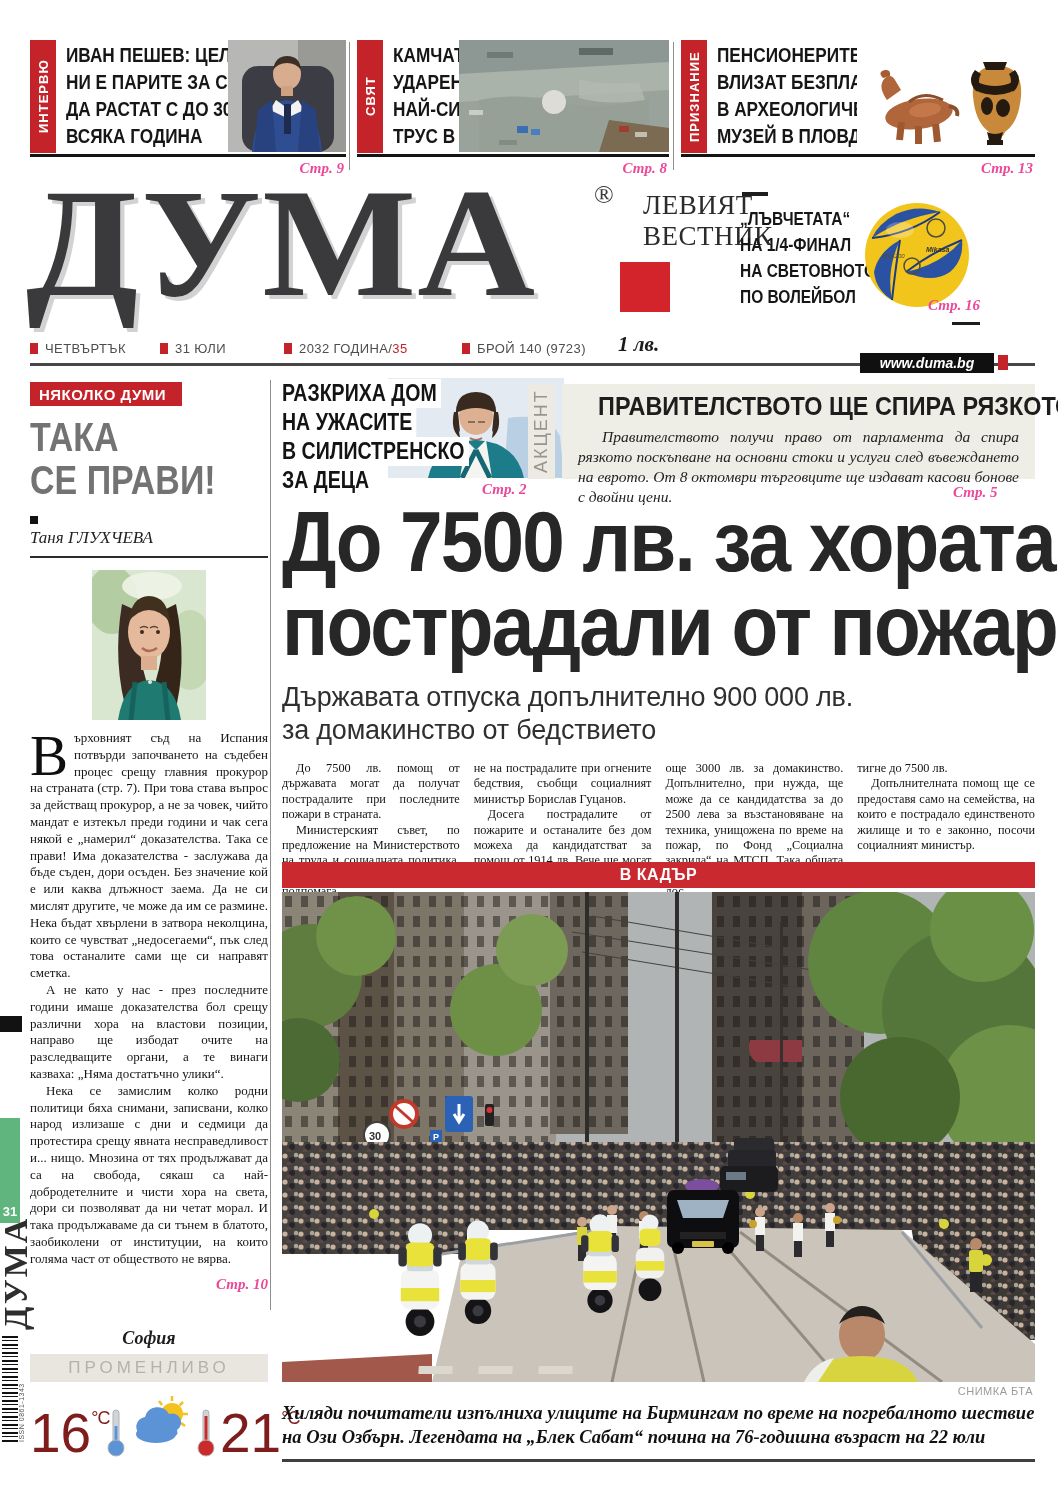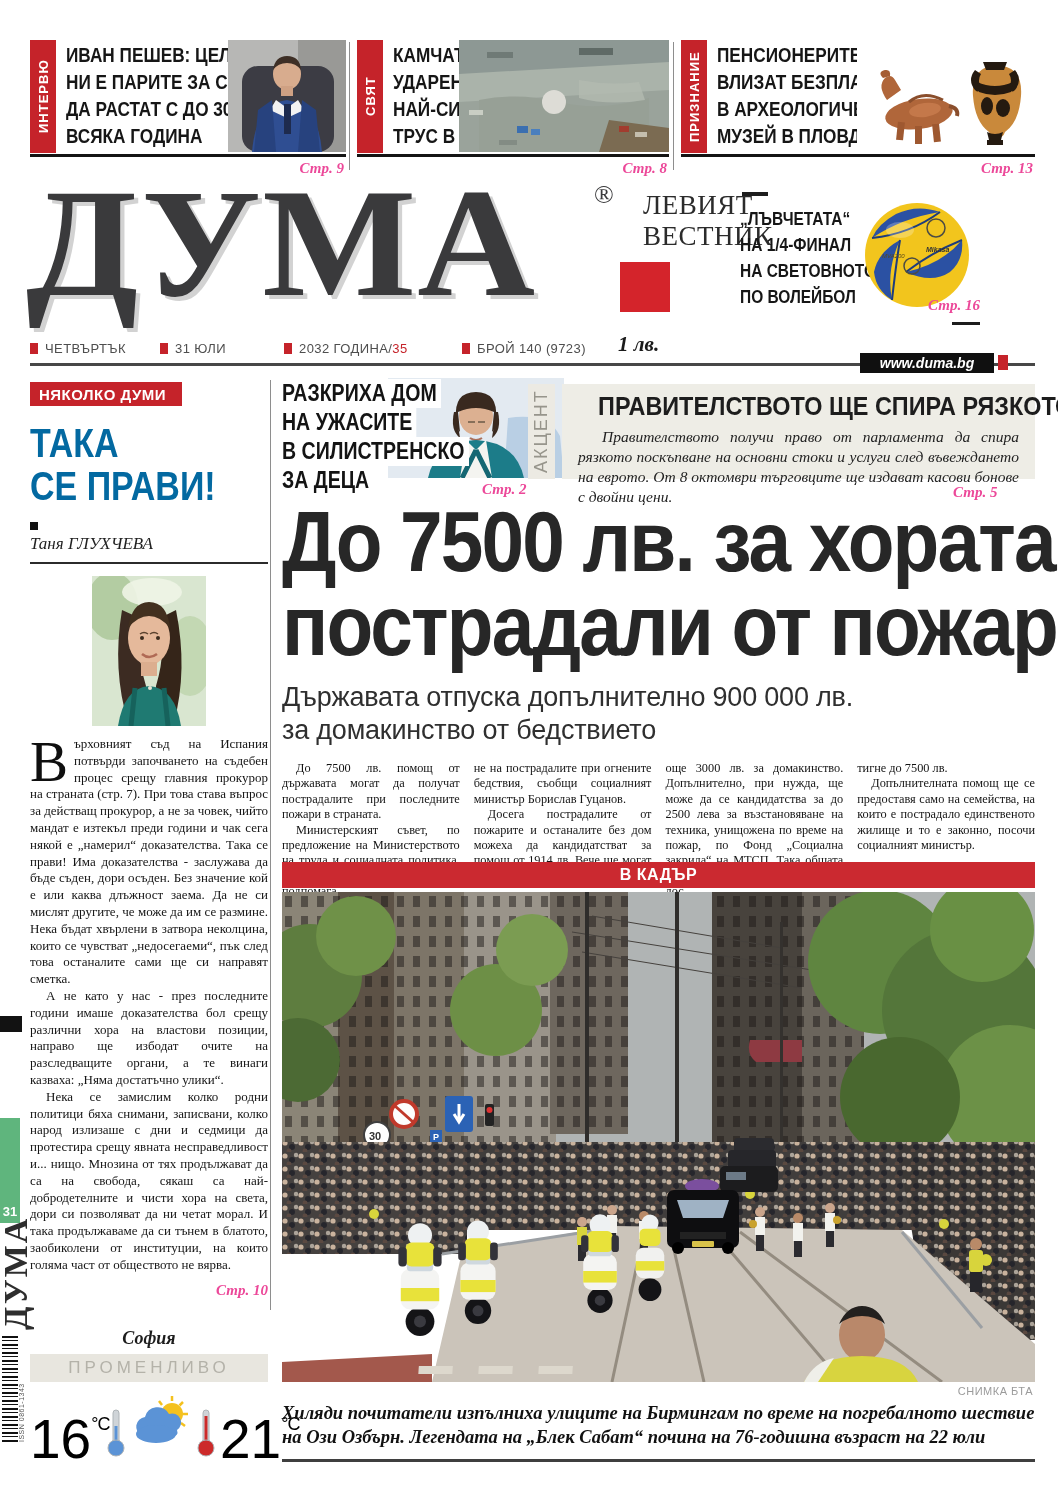--- a/index.html
+++ b/index.html
@@ -52,38 +52,38 @@
   .price{position:absolute;left:618px;top:332px;font:italic bold 21px "Liberation Serif",serif;color:#1a1a1a}
   .dl-rule{position:absolute;left:30px;right:23px;top:363px;height:3px;background:#474747}
   .site-box{position:absolute;left:860px;top:353px;width:134px;height:20px;background:#101010;color:#fff;
     font:italic bold 14px "Liberation Sans",sans-serif;display:flex;align-items:center;justify-content:center}
   .site-sq{position:absolute;left:998px;top:355px;width:10px;height:15px;background:var(--red)}
 
   
   .opinion{position:absolute;left:30px;top:382px;width:238px}
   .badge{width:152px;height:24px;background:var(--red);color:#fff;font-weight:bold;font-size:15px;
     display:flex;align-items:center;padding-left:9px;letter-spacing:.5px}
-  .op-title{margin-top:16px;font-weight:bold;font-size:40px;line-height:43px;color:#0369a1}
+  .op-title{margin-top:10px;font-weight:bold;font-size:40px;line-height:43px;color:#737373}
   .op-title span{display:block;transform:scaleX(.85);transform-origin:0 50%;white-space:nowrap}
   .op-bullet{width:8px;height:8px;background:#111;margin-top:14px}
   .op-author{margin-top:4px;font:italic 17px "Liberation Serif",serif;color:#222}
   .op-hr{margin-top:8px;height:2px;background:#2b2b2b}
   .op-photo{margin:12px 0 0 62px;width:114px;height:150px}
   .op-body{margin-top:10px;font:13px/16.8px "Liberation Serif",serif;color:#141414;text-align:justify}
   .op-body p.ind{text-indent:16px}
   .dropcap{float:left;font:400 57px/45px "Liberation Serif",serif;color:#0f0f0f;padding:3px 6px 0 0}
   .op-page{text-align:right;margin-top:8px}
 
   
   .weather{position:absolute;left:30px;top:1328px;width:238px}
   .w-city{text-align:center;font:italic bold 18px "Liberation Serif",serif;color:#1d1d1d}
   .w-bar{margin-top:5px;height:28px;background:#e8e6df;display:flex;align-items:center;justify-content:center;
     font-size:17px;letter-spacing:4px;color:#b4b2a9}
   .w-row{position:relative;height:90px;margin-top:8px}
-  .w-temp{position:absolute;font-size:55px;color:#000000;line-height:68px}
+  .w-temp{position:absolute;font-size:55px;color:#7f1d1d;line-height:57px}
   .w-unit{font-size:18px;vertical-align:28px;letter-spacing:-1px}
 
   
   .razk{position:absolute;left:282px;top:378px;width:290px;height:110px}
   .razk-photo{position:absolute;left:106px;top:0;width:176px;height:100px}
   .razk-head{position:absolute;left:0;top:1px;z-index:2;font-weight:bold;font-size:23px;line-height:29px;color:#141414}
   .razk-head span{display:block}
   .razk-head b{display:inline-block;background:#fff;padding:0 5px 0 0;transform:scaleX(.85);transform-origin:0 50%;white-space:nowrap;font-weight:bold}
   .razk-page{position:absolute;left:200px;top:103px}
 

